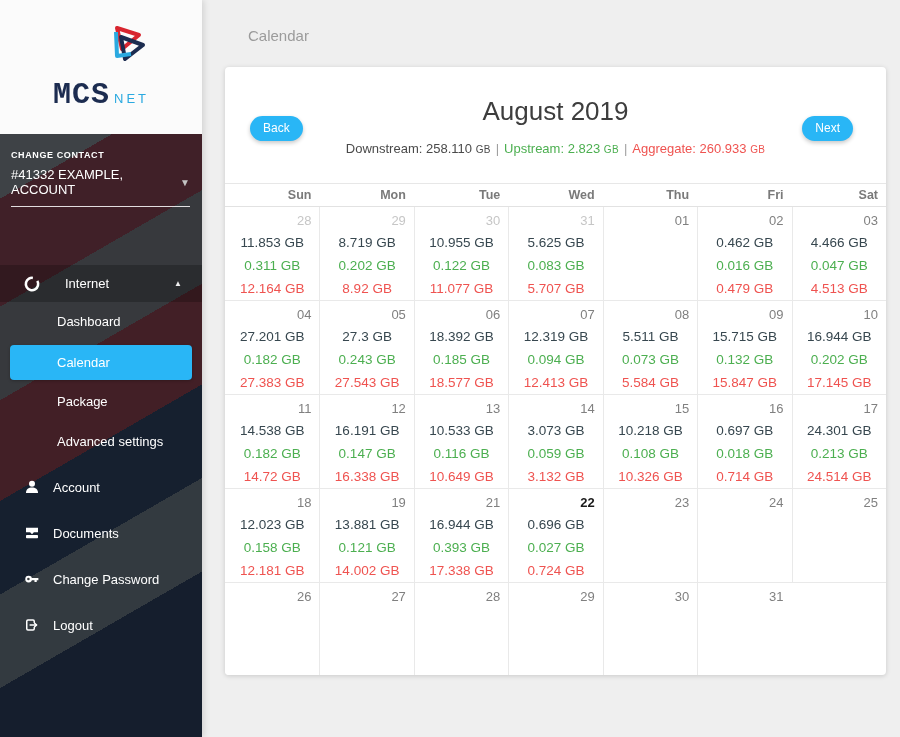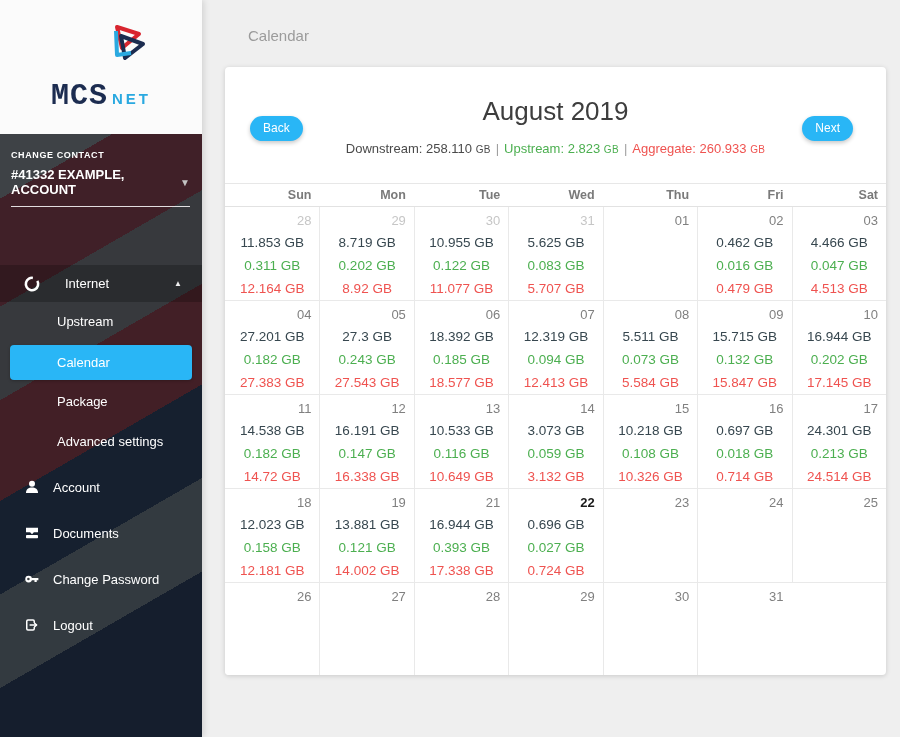--- a/index.html
+++ b/index.html
@@ -8,37 +8,37 @@
 
   
   .sidebar { position:fixed; left:0; top:0; width:202px; height:737px;
     display:flex; flex-direction:column; z-index:2;
     box-shadow:2px 0 6px rgba(0,0,0,0.12); }
   .logo-panel { height:134px; background:#fbfbfb; display:flex; flex-direction:column;
     justify-content:center; align-items:center; }
   .logo-icon-wrap { margin-left:52px; }
   .logo-text { display:flex; align-items:baseline; margin-top:-2px; }
   .logo-primary { font-size:30px; font-weight:bold; color:#1c2c50; letter-spacing:1px;font-family:Liberation Mono, monospace; }
-  .logo-secondary { font-size:15px; font-weight:bold; color:#2aa9e0; letter-spacing:3px; margin-left:4px;margin-top:24px; }
+  .logo-secondary { font-size:13px; font-weight:normal; color:#2aa9e0; letter-spacing:3px; margin-left:4px;margin-top:24px; }
 
   .sidebar-dark { flex:1; color:#fff; background-color:#3c4043;
     background-image:linear-gradient(150deg,
       #3e4246 0%, #3e4246 9%,
       #402028 9%, #402028 24%,
       #37393d 24%, #37393d 37%,
       #421f26 37%, #421f26 51%,
       #16202f 51%, #16202f 64%,
       #333a40 64%, #333a40 77%,
       #151e2d 77%, #151e2d 100%); }
 
   .contact-block { padding:16px 12px 0 11px; }
   .contact-label { font-size:9px; font-weight:bold; letter-spacing:0.6px; color:#ffffff; }
   .contact-select { display:flex; align-items:center; justify-content:flex-end;
     margin-top:7px; padding-bottom:9px; border-bottom:1px solid rgba(255,255,255,0.85);
-    font-size:13px; font-weight:bold; cursor:pointer; }
+    font-size:13px; font-weight:normal; cursor:pointer; }
   .caret-down { color:#c3c3c3; font-size:10px; }
 
   nav { margin-top:58px; }
   .group-header { height:37px; display:flex; align-items:center;
     background:rgba(0,0,0,0.22); padding:0 20px 0 23px; font-size:13px; cursor:pointer; }
   .group-header .mi-label { margin-left:24px; }
   .caret-up { margin-left:auto; color:#efefef; font-size:8px; }
 
   .sub-item { height:40px; line-height:40px; padding-left:57px; font-size:13px;
     color:#fff; cursor:pointer; white-space:nowrap; }
@@ -123,21 +123,21 @@
     <nav>
       <div class="group-header">
         <span class="mi-icon">
           <svg viewBox="0 0 24 24">
               <circle cx="12" cy="12" r="8.2" fill="none" stroke="#fff" stroke-width="3.4" stroke-dasharray="43 8.5" transform="rotate(-30 12 12)"></circle>
             </svg>
         </span>
         <span class="mi-label">Internet</span>
         <span class="caret-up">▲</span>
       </div>
-      <div class="sub-item">Upstream</div>
+      <div class="sub-item">Dashboard</div>
       <div class="sub-item active">Calendar</div>
       <div class="sub-item">Package</div>
       <div class="sub-item">Advanced settings</div>
 
       <div class="menu-item menu-group-account">
         <span class="mi-icon">
           <svg viewBox="0 0 24 24" fill="#fff">
               <circle cx="12" cy="7.5" r="4"></circle>
               <path d="M4 19.5c0-4.3 3.6-6.8 8-6.8s8 2.5 8 6.8v.5H4z"></path>
             </svg>

